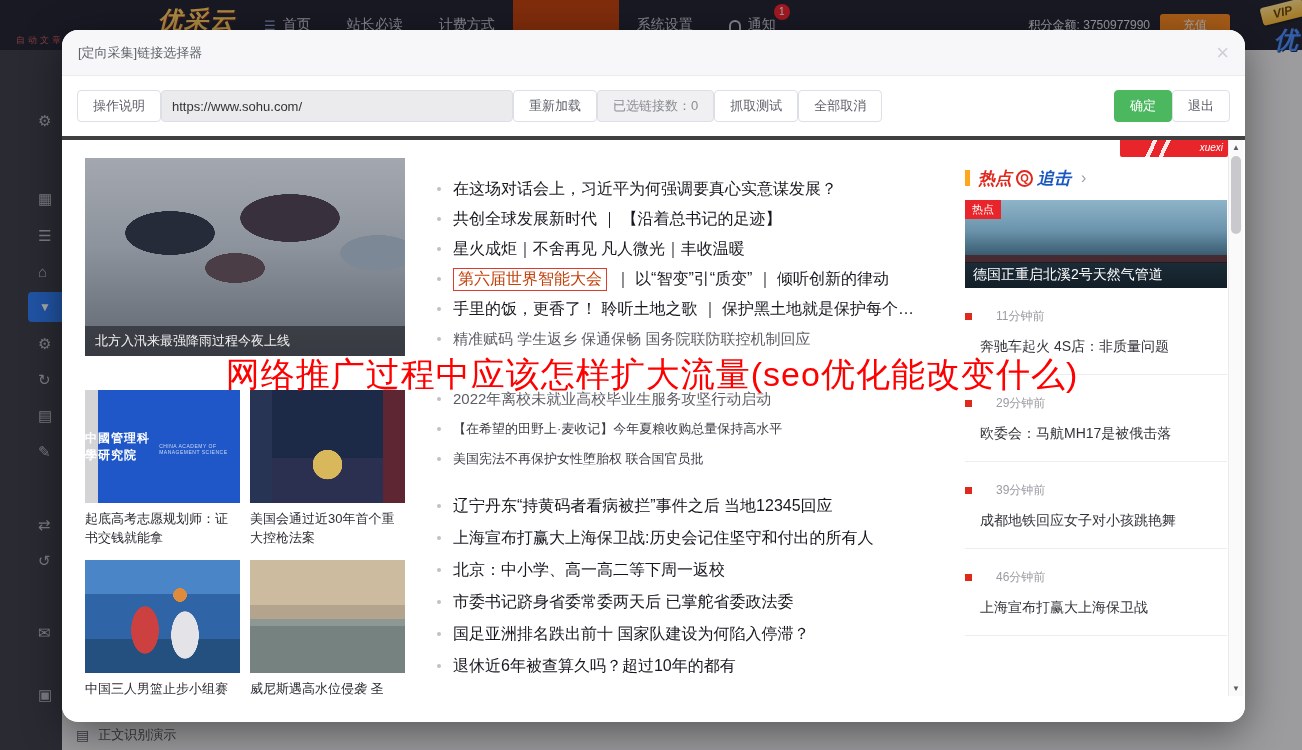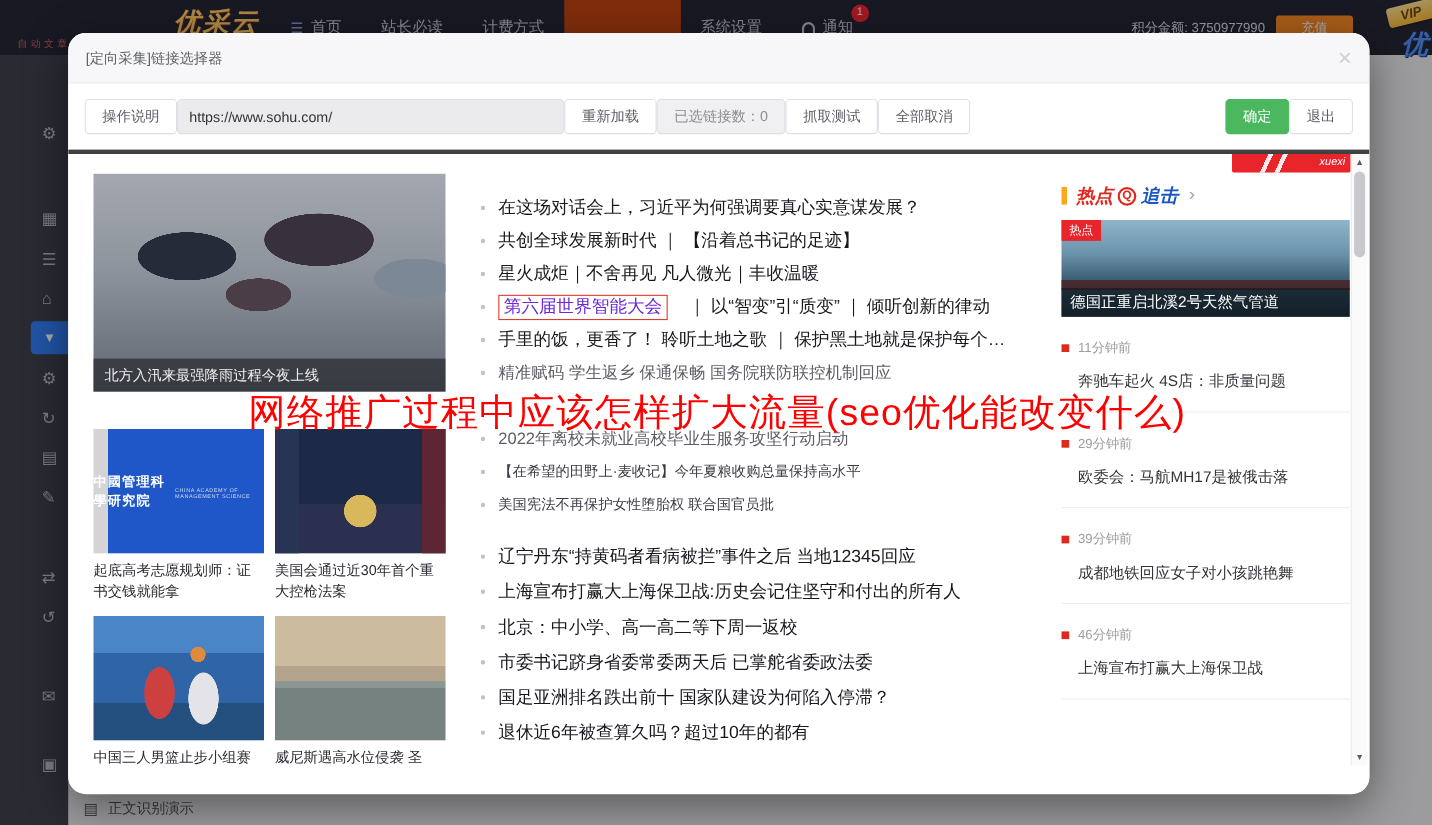--- a/index.html
+++ b/index.html
@@ -90,38 +90,38 @@
 
   
   .col-mid { position:absolute; left:375px; top:34px; width:528px; }
   .hl { height:30px; display:flex; align-items:center; font-size:16px; color:#17171f; white-space:nowrap; overflow:hidden; cursor:pointer; }
   .hl .dot { width:4px; height:4px; border-radius:50%; background:#c0c0c6; margin-right:12px; flex:none; }
   .hl.sub { font-size:15px; color:#5d5d66; }
   .hl.mid2 { font-size:13px; color:#3c3c46; }
   .hl.hiddenrow { visibility:hidden; }
   .hl.gap { margin-top:16px; }
   .hl.g3 { height:32px; }
-  .linkbox { border:1px solid #e03a2f; color:#6d28d9; padding:0 4px; margin-right:19px; }
+  .linkbox { border:1px solid #e03a2f; color:#c2410c; padding:0 4px; margin-right:8px; }
 
   
   .col-right { position:absolute; left:903px; top:28px; width:262px; }
   .hot-head { display:flex; align-items:center; height:20px; cursor:pointer; }
   .hot-bar { width:5px; height:16px; background:#ffa51e; margin-right:8px; }
   .hot-t1 { color:#e0291d; font-size:17px; font-weight:bold; font-style:italic; }
   .hot-logo { width:17px; height:17px; border:2px solid #e0291d; border-radius:50%; color:#e0291d; font-size:11px; font-weight:bold; line-height:13px; text-align:center; margin:0 4px; }
   .hot-t2 { color:#1b57c2; font-size:17px; font-weight:bold; font-style:italic; }
   .hot-chev { color:#9aa0a6; font-size:16px; margin-left:10px; }
   .hot-img { position:relative; margin-top:12px; width:262px; height:88px; cursor:pointer;
     background:
       linear-gradient(180deg, transparent 0 62%, rgba(74,31,36,.8) 62% 72%, transparent 72%),
       linear-gradient(180deg,#8fb4c9 0%,#6a93ab 35%,#35576b 65%,#20333f 100%); }
   .hot-badge { position:absolute; left:0; top:0; background:#e8252b; color:#fff; font-size:11px; padding:2px 7px; }
   .hot-img-caption { position:absolute; left:0; right:0; bottom:0; background:rgba(10,15,20,.55); color:#fff; font-size:14px; padding:4px 8px; white-space:nowrap; overflow:hidden; }
   .hot-item { border-bottom:1px solid #ededf0; padding:20px 0 18px; cursor:pointer; }
-  .hot-time { display:flex; align-items:center; color:#9b9ba3; font-size:12px; }
+  .hot-time { display:flex; align-items:center; color:#9b9ba3; font-size:12px;gap:16px; }
   .hot-sq { width:7px; height:7px; background:#e0291d; margin-right:8px; flex:none; }
   .hot-title { margin-top:13px; margin-left:15px; font-size:14px; color:#33333b; white-space:nowrap; overflow:hidden; }
 
   
   .watermark { position:absolute; left:55px; top:212px; width:1070px; text-align:center; font-size:34px; font-weight:500; color:#fe0000; letter-spacing:1px; white-space:nowrap; z-index:40; pointer-events:none; }
 </style>
 </head>
 <body>
 
 <div class="screen">

